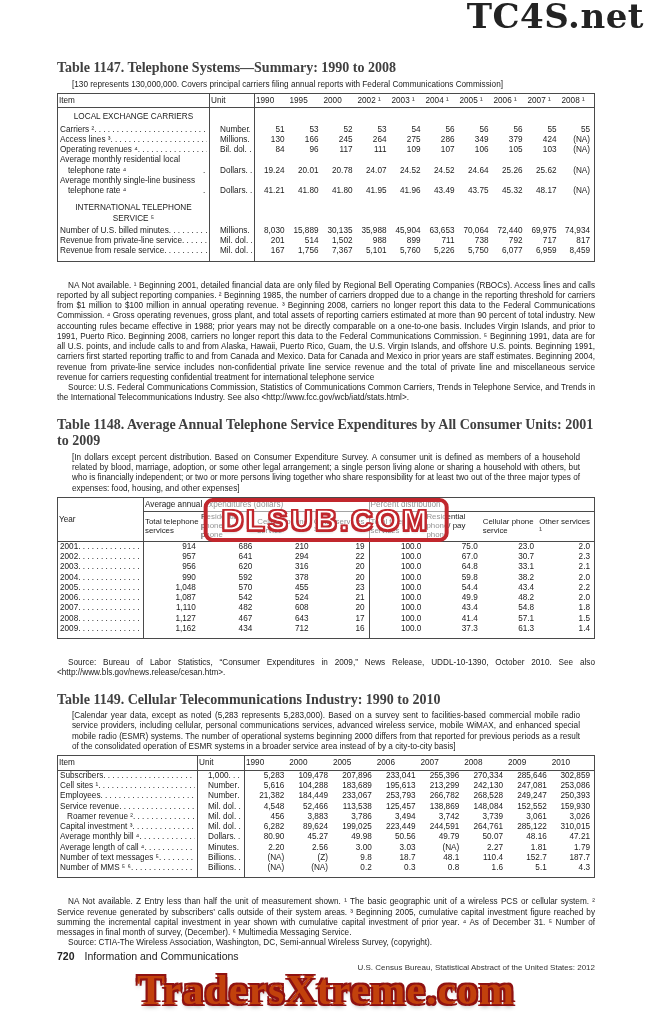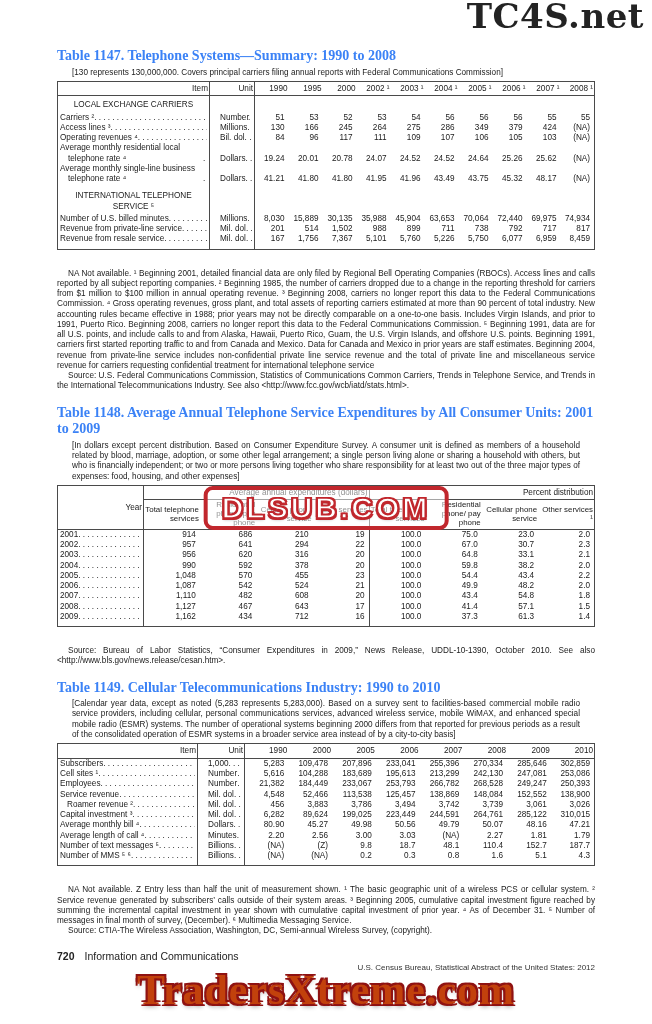--- a/index.html
+++ b/index.html
@@ -1,27 +1,27 @@
 <!DOCTYPE html>
 <html><head>
 <meta charset="utf-8">
 <style>
   *{box-sizing:border-box}
   html,body{margin:0;padding:0}
   body{position:relative;width:652px;height:1024px;background:#ffffff;
        font-family:"Liberation Sans","DejaVu Sans",sans-serif;color:#1b1b1b;overflow:hidden}
   .content{position:absolute;left:57px;top:0;width:538px}
   .pad-top{height:44px}
-  .tbl-title{margin:4px 0 3px;font-family:"Liberation Serif","DejaVu Serif",serif;
-             font-size:14px;font-weight:bold;line-height:1.18;color:#3b82f6}
+  .tbl-title{margin:16px 0 3px;font-family:"Liberation Serif","DejaVu Serif",serif;
+             font-size:14px;font-weight:bold;line-height:1.18;color:#404040}
   .mt{margin-top:13px}
   .bracket-note{margin:0 15px 3px;font-size:8.2px;line-height:1.26;text-align:justify}
   table{width:100%;table-layout:fixed;border-collapse:collapse;border:1px solid #4a4a4a;font-size:8.2px}
   th,td{padding:0 2px;line-height:1.25;vertical-align:bottom;font-weight:normal}
-  thead th{vertical-align:middle;text-align:right;border-bottom:1px solid #4a4a4a;padding:2px 1px;line-height:1.15}
+  thead th{vertical-align:middle;text-align:left;border-bottom:1px solid #4a4a4a;padding:2px 1px;line-height:1.15}
   th.sub{font-size:7.9px;line-height:1.12;padding:1px}
   .vline{border-right:1px solid #4a4a4a}
   td.num{text-align:right;padding-right:4px;white-space:nowrap}
   td.sect{text-align:center;padding-top:4px;padding-bottom:2px}
   tr.gap td{padding-top:7px}
   tbody tr:last-child td{padding-bottom:4px}
   .lead{display:flex;align-items:flex-end;overflow:hidden}
   .lead-txt{flex:0 1 auto;min-width:0;padding-left:8px;text-indent:-8px}
   .ind .lead{padding-left:7px}
   .unit .lead-txt{padding-left:8px;text-indent:0}
@@ -608,21 +608,21 @@
               <span class="lead-dots"></span>
             </div>
           </td>
           <td class="num">4,548</td>
           <td class="num">52,466</td>
           <td class="num">113,538</td>
           <td class="num">125,457</td>
           <td class="num">138,869</td>
           <td class="num">148,084</td>
           <td class="num">152,552</td>
-          <td class="num">138,900</td>
+          <td class="num">159,930</td>
         </tr>
         <tr>
           <td class="vline ind">
             <div class="lead">
               <span class="lead-txt">Roamer revenue ²</span>
               <span class="lead-dots"></span>
             </div>
           </td>
           <td class="vline unit">
             <div class="lead">

